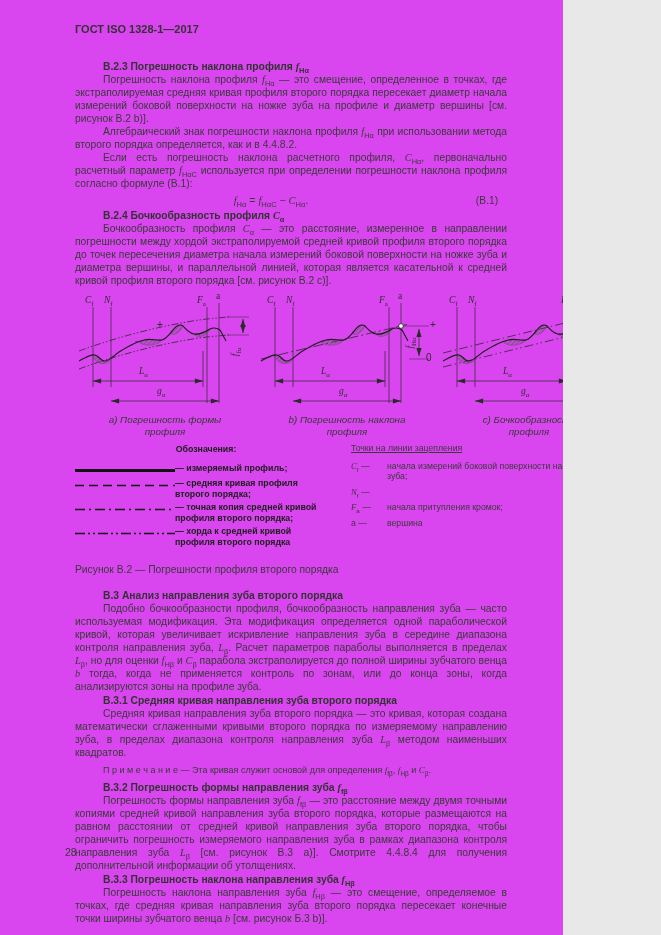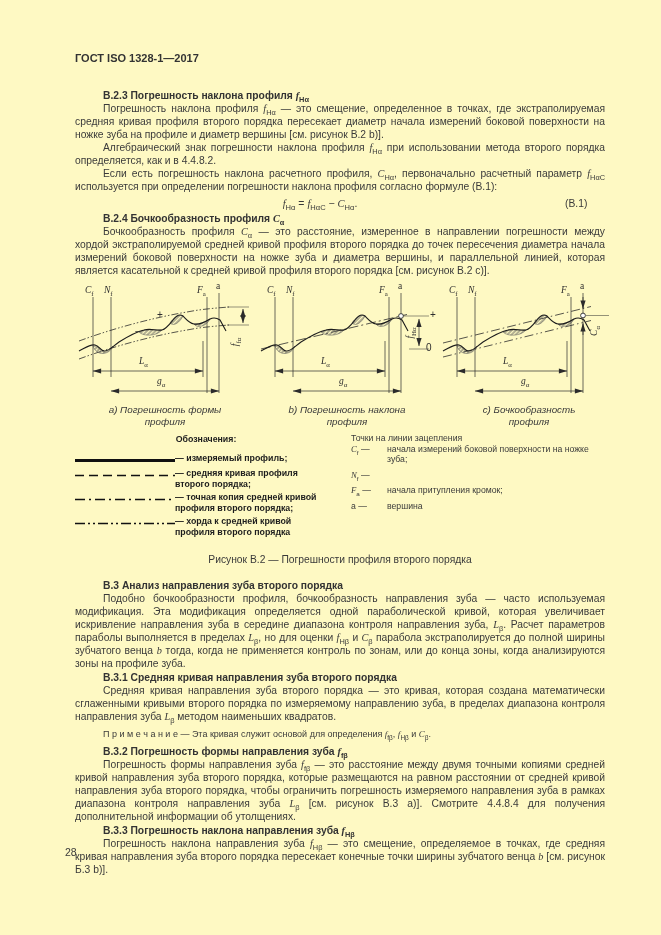--- a/index.html
+++ b/index.html
@@ -1,50 +1,50 @@
 <!DOCTYPE html>
 <html lang="ru"><head>
 <meta charset="utf-8">
 <style>
   html,body{margin:0;padding:0;background:#e8e8e8;}
   .page{
-    width:661px;height:935px;background:#fef9c3;position:relative;overflow:hidden;
-    box-sizing:border-box;padding:52px 56px 0 75px;
+    width:563px;height:935px;background:#d946ef;position:relative;overflow:hidden;
+    box-sizing:border-box;padding:23px 56px 0 75px;
     font-family:"Liberation Sans",sans-serif;color:#3a3a3a;
     font-size:10.3px;line-height:13px;
   }
   i{font-family:"Liberation Serif",serif;font-style:italic;}
   sub{font-size:0.72em;line-height:0;}
   .hdr{font-weight:bold;font-size:11px;color:#333;margin-bottom:24px;}
   .h4{font-weight:bold;text-indent:28px;margin:1px 0 0 0;color:#333;}
   p.body{margin:0;text-indent:28px;text-align:justify;}
   .frow{display:flex;align-items:baseline;margin:4px 0 2px 0;}
   .feq{flex:1;text-align:center;font-size:10.5px;}
-  .fnum{width:40px;text-align:left;}
+  .fnum{width:40px;text-align:center;}
   
   .figrow{display:flex;gap:6px;margin:8px 0 0 2px;margin-right:-22px;}
   .diag{position:relative;width:176px;flex:0 0 176px;}
   .diag svg{display:block;}
   .lbl{position:absolute;font-family:"Liberation Serif",serif;font-size:9.5px;line-height:10px;color:#2e2e2e;white-space:nowrap;}
   .rlbl{position:absolute;font-family:"Liberation Serif",serif;font-size:9.5px;line-height:10px;color:#2e2e2e;transform:translate(-50%,-50%) rotate(-90deg);white-space:nowrap;}
   .sign{font-family:"Liberation Sans",sans-serif;font-size:10px;}
   .dcap{text-align:center;font-size:9.8px;line-height:11.5px;margin-top:5px;color:#3a3a3a;font-style:italic;}
   
   .legrow{display:flex;gap:14px;margin-top:6px;}
   .legL{width:262px;flex:0 0 262px;}
   .legL .ltitle{font-weight:bold;font-size:8.8px;margin-bottom:7px;color:#1d1d1d;text-align:center;}
   .litem{display:flex;margin-bottom:3px;}
   .lsam{flex:0 0 100px;margin-top:3px;}
   .litem .ltxt{font-weight:bold;font-size:8.8px;line-height:10.5px;max-width:150px;color:#1d1d1d;}
   .legR{width:256px;flex:0 0 256px;font-size:8.7px;line-height:10.5px;}
-  .legR .rtitle{}
+  .legR .rtitle{margin-bottom:7px;text-decoration:underline;}
   .ritem{display:flex;margin-bottom:5px;}
   .rsym{flex:0 0 36px;font-size:8.7px;}
   .rtxt{flex:1;}
-  .figcap{text-align:center;margin-top:13px;}
+  .figcap{margin-top:13px;}
   .note{font-size:9px;line-height:11.5px;margin:6px 0 4px 0;text-indent:28px;}
   .pnum{position:absolute;left:65px;top:846px;font-size:10.5px;}
   .mt14{margin-top:13px;}
 </style>
 </head>
 <body>
 
 <div class="page">
 
   <div class="hdr">ГОСТ ISO 1328-1—2017</div>

